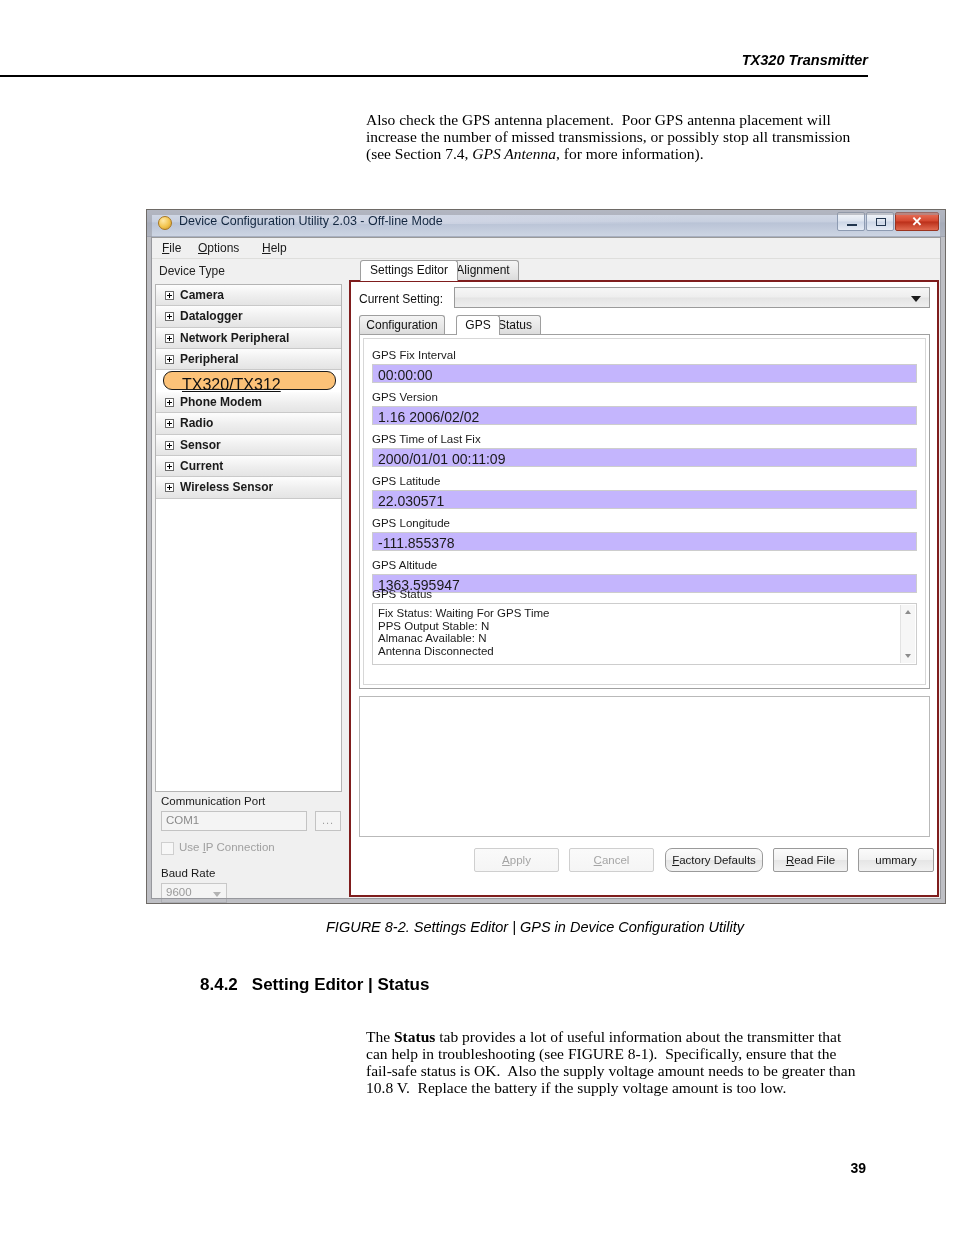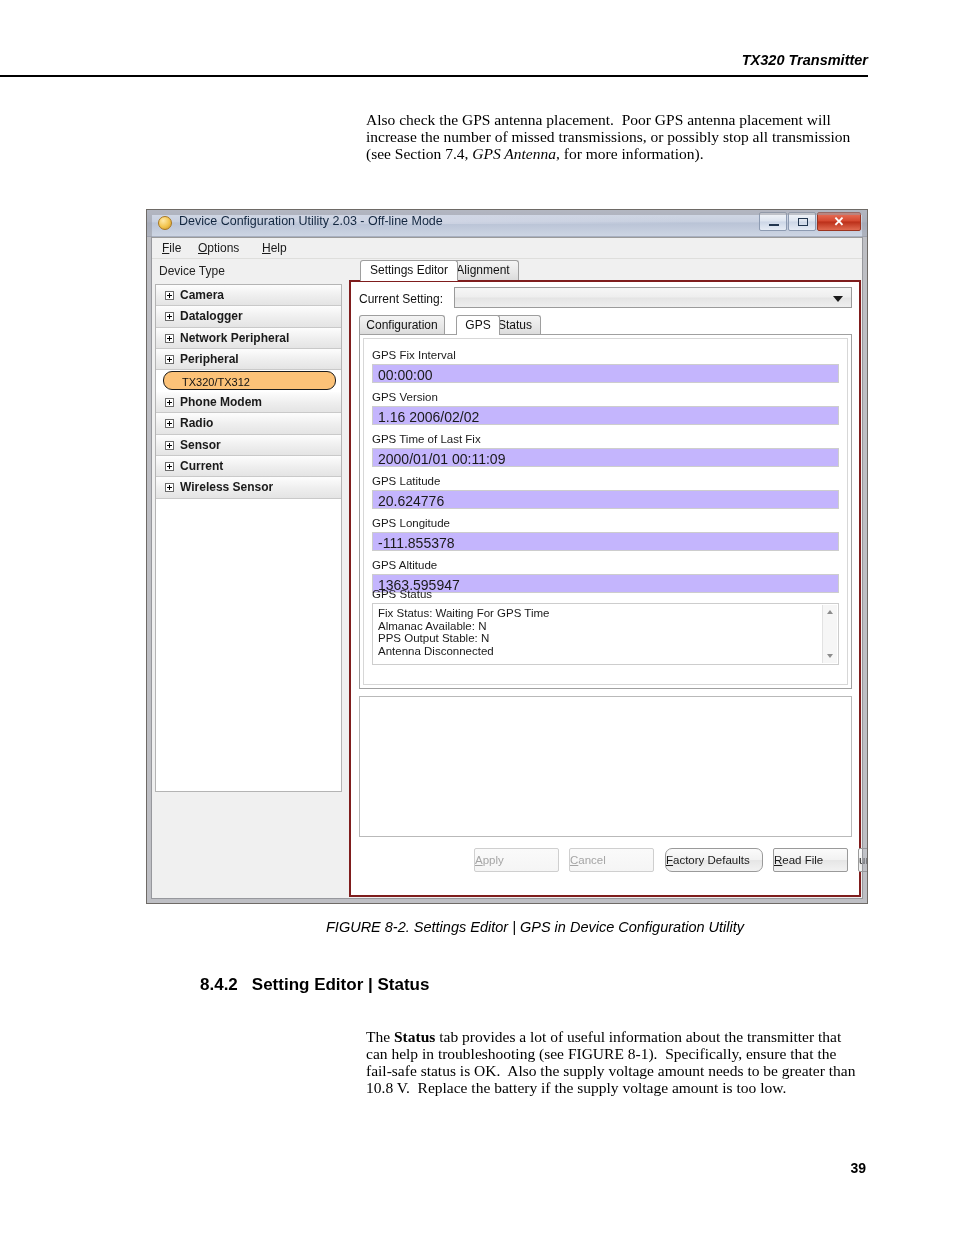--- a/index.html
+++ b/index.html
@@ -51,21 +51,21 @@
 
   .page-number{
     position:absolute; right:88px; top:1160px;
     font-family:"Liberation Sans", sans-serif;
     font-weight:bold; font-size:14px; color:#000;
   }
 
   
   #app-window{
     position:absolute; left:146px; top:209px;
-    width:722px; height:695px;
+    width:800px; height:695px;
     box-sizing:border-box;
     border:1px solid #6e6a66;
     background:#f0f0f0;
     font-family:"Liberation Sans", sans-serif;
     overflow:hidden;
   }
   
   .win-frame{
     position:absolute; inset:0;
     border:5px solid rgba(150,152,160,0.55);
@@ -183,22 +183,23 @@
     position:relative; height:22px; padding:0;
   }
   .tree-child-pill{
     position:absolute; left:7px; top:1px; right:5px; height:19px;
     background:#fcc278;
     border:1px solid #1c1c1c;
     border-radius:9px;
     box-sizing:border-box;
   }
   .tree-child-label{
-    position:absolute; left:26px; top:6px; font-size:11px; color:#111;
+    position:absolute; left:26px; top:6px; font-size:16px; color:#111;
     white-space:nowrap;
+    text-decoration:underline;
   }
 
   .comm-group{
     position:absolute; left:2px; top:535px; right:1px; bottom:0;
   }
   .fld-label{ font-size:11.5px; color:#1a1a1a; }
   .comm-label{ position:absolute; left:6px; top:0px; }
   .comm-input{
     position:absolute; left:6px; top:16px; width:146px; height:20px;
     border:1px solid #c3c3c3; background:#f4f4f4; box-sizing:border-box;
@@ -337,21 +338,21 @@
   }
 
   
   .btn-row{ position:absolute; left:8px; top:566px; right:7px; height:26px; }
   .dlg-btn{
     position:absolute; top:0; height:24px;
     border:1px solid #9a9a9a;
     background:linear-gradient(to bottom,#fbfbfb 0%,#f2f2f2 48%,#e6e6e6 52%,#f2f2f2 100%);
     box-sizing:border-box;
     font-size:11.5px; color:#1a1a1a;
-    line-height:22px;
+    text-align:center; line-height:22px;
     border-radius:2px;
   }
   .dlg-btn.disabled{
     color:#a5a5a5; border-color:#cfcfcf;
     background:linear-gradient(to bottom,#fafafa 0%,#f5f5f5 100%);
   }
   u.mn{ text-decoration:underline; }
   b.bold{ font-weight:bold; }
   i.it{ font-style:italic; }
 </style>
@@ -424,20 +425,37 @@
       <div class="tree-row">
         <span class="tree-expander"></span>
         <span class="tree-label">Current</span>
       </div>
       <div class="tree-row">
         <span class="tree-expander"></span>
         <span class="tree-label">Wireless Sensor</span>
       </div>
     </div>
 
+    <div class="comm-group">
+      <div class="fld-label comm-label">Communication Port</div>
+      <div class="comm-input">COM1</div>
+      <div class="browse-btn">...</div>
+
+      <div class="chk-row">
+        <span class="chk-box"></span>
+        <span class="chk-label">Use <u class="mn">I</u>P Connection</span>
+      </div>
+
+      <div class="fld-label baud-label">Baud Rate</div>
+      <div class="baud-sel">
+        <span>9600</span>
+        <span class="baud-arrow"></span>
+      </div>
+
+    </div>
   </div>
 
   <div class="right-pane">
 
     <div class="outer-tabstrip">
       <div class="tab active" style="left:0px;width:98px;">Settings Editor</div>
       <div class="tab inactive" style="left:98px;width:72px;">Alignment</div>
     </div>
 
     <div class="outer-tabpanel">
@@ -466,41 +484,41 @@
           <span class="inp">1.16 2006/02/02</span>
         </div>
 
         <div class="gps-field" style="top:98px;">
           <span class="lbl">GPS Time of Last Fix</span>
           <span class="inp">2000/01/01 00:11:09</span>
         </div>
 
         <div class="gps-field" style="top:140px;">
           <span class="lbl">GPS Latitude</span>
-          <span class="inp">20.624776</span>
+          <span class="inp">22.030571</span>
         </div>
 
         <div class="gps-field" style="top:182px;">
           <span class="lbl">GPS Longitude</span>
           <span class="inp">-111.855378</span>
         </div>
 
         <div class="gps-field" style="top:224px;">
           <span class="lbl">GPS Altitude</span>
           <span class="inp">1363.595947</span>
         </div>
 
         <div class="gps-field" style="top:253px;height:14px;">
           <span class="lbl">GPS Status</span>
         </div>
 
         <div class="gps-status-box">
           <div class="gps-status-line">Fix Status: Waiting For GPS Time</div>
+          <div class="gps-status-line">PPS Output Stable: N</div>
           <div class="gps-status-line">Almanac Available: N</div>
-          <div class="gps-status-line">PPS Output Stable: N</div>
           <div class="gps-status-line">Antenna Disconnected</div>
           <div class="sb">
             <div class="sb-up"></div>
             <div class="sb-dn"></div>
           </div>
         </div>
       </div>
 
       <div class="output-box"></div>
 

